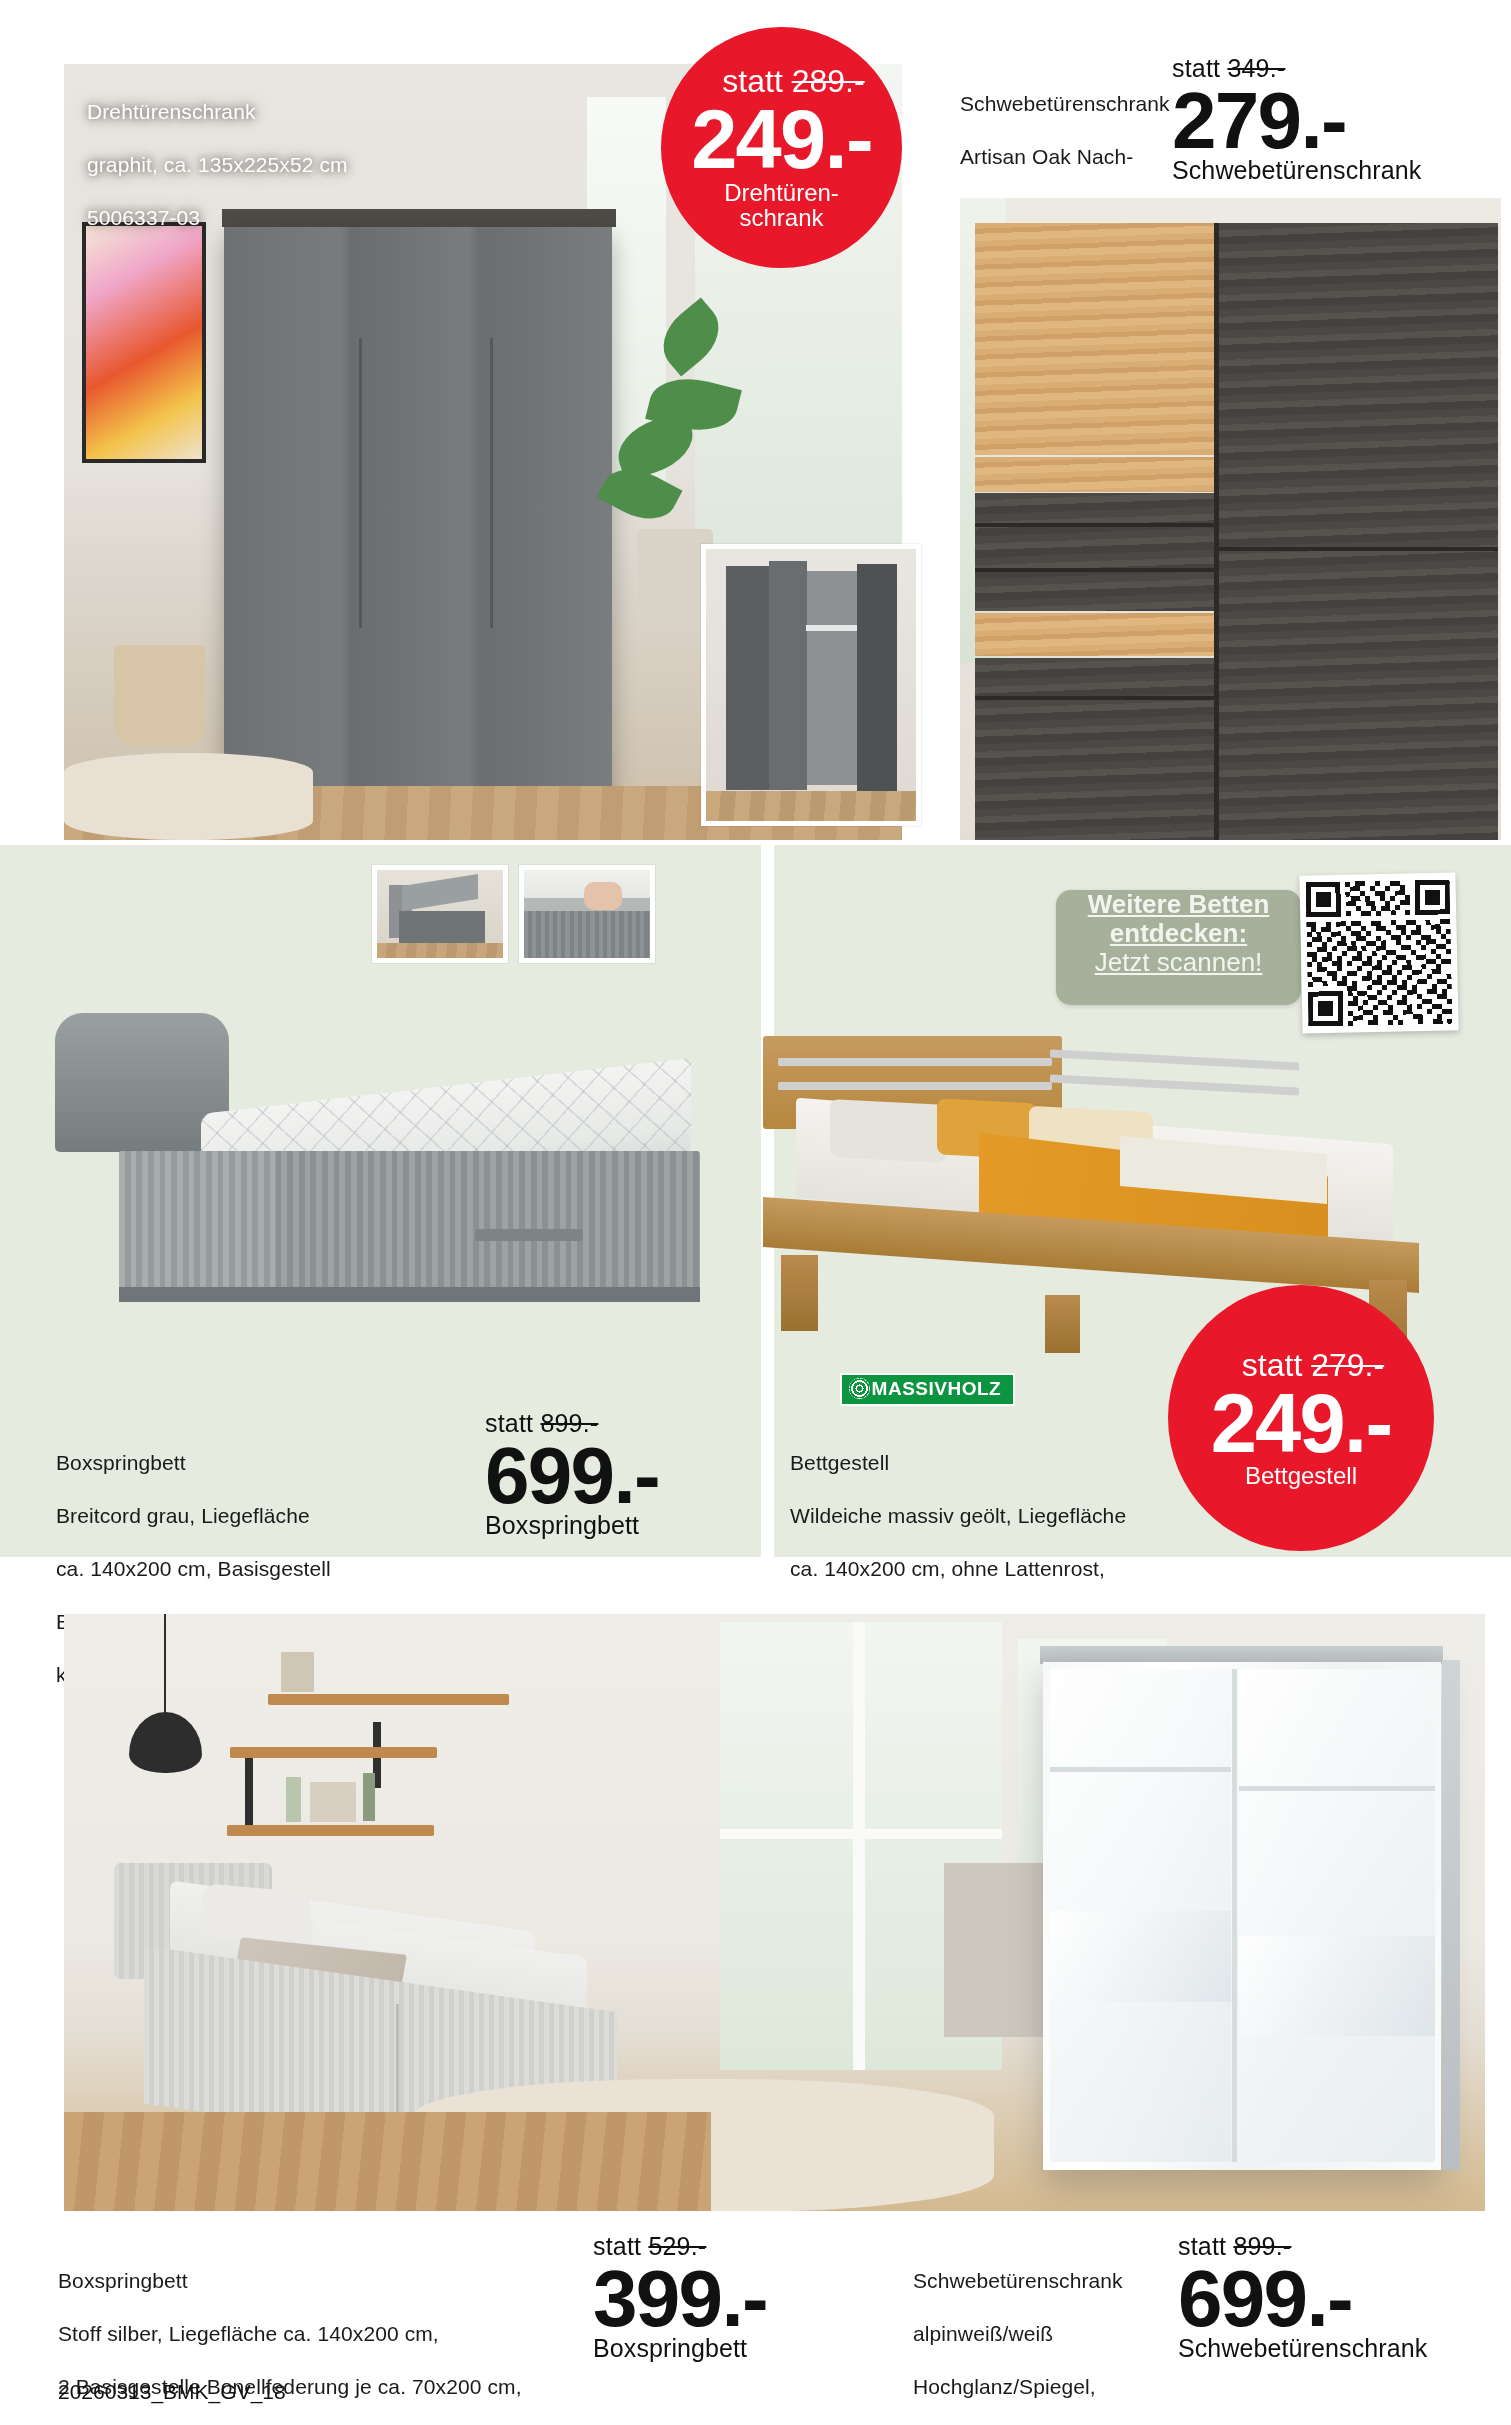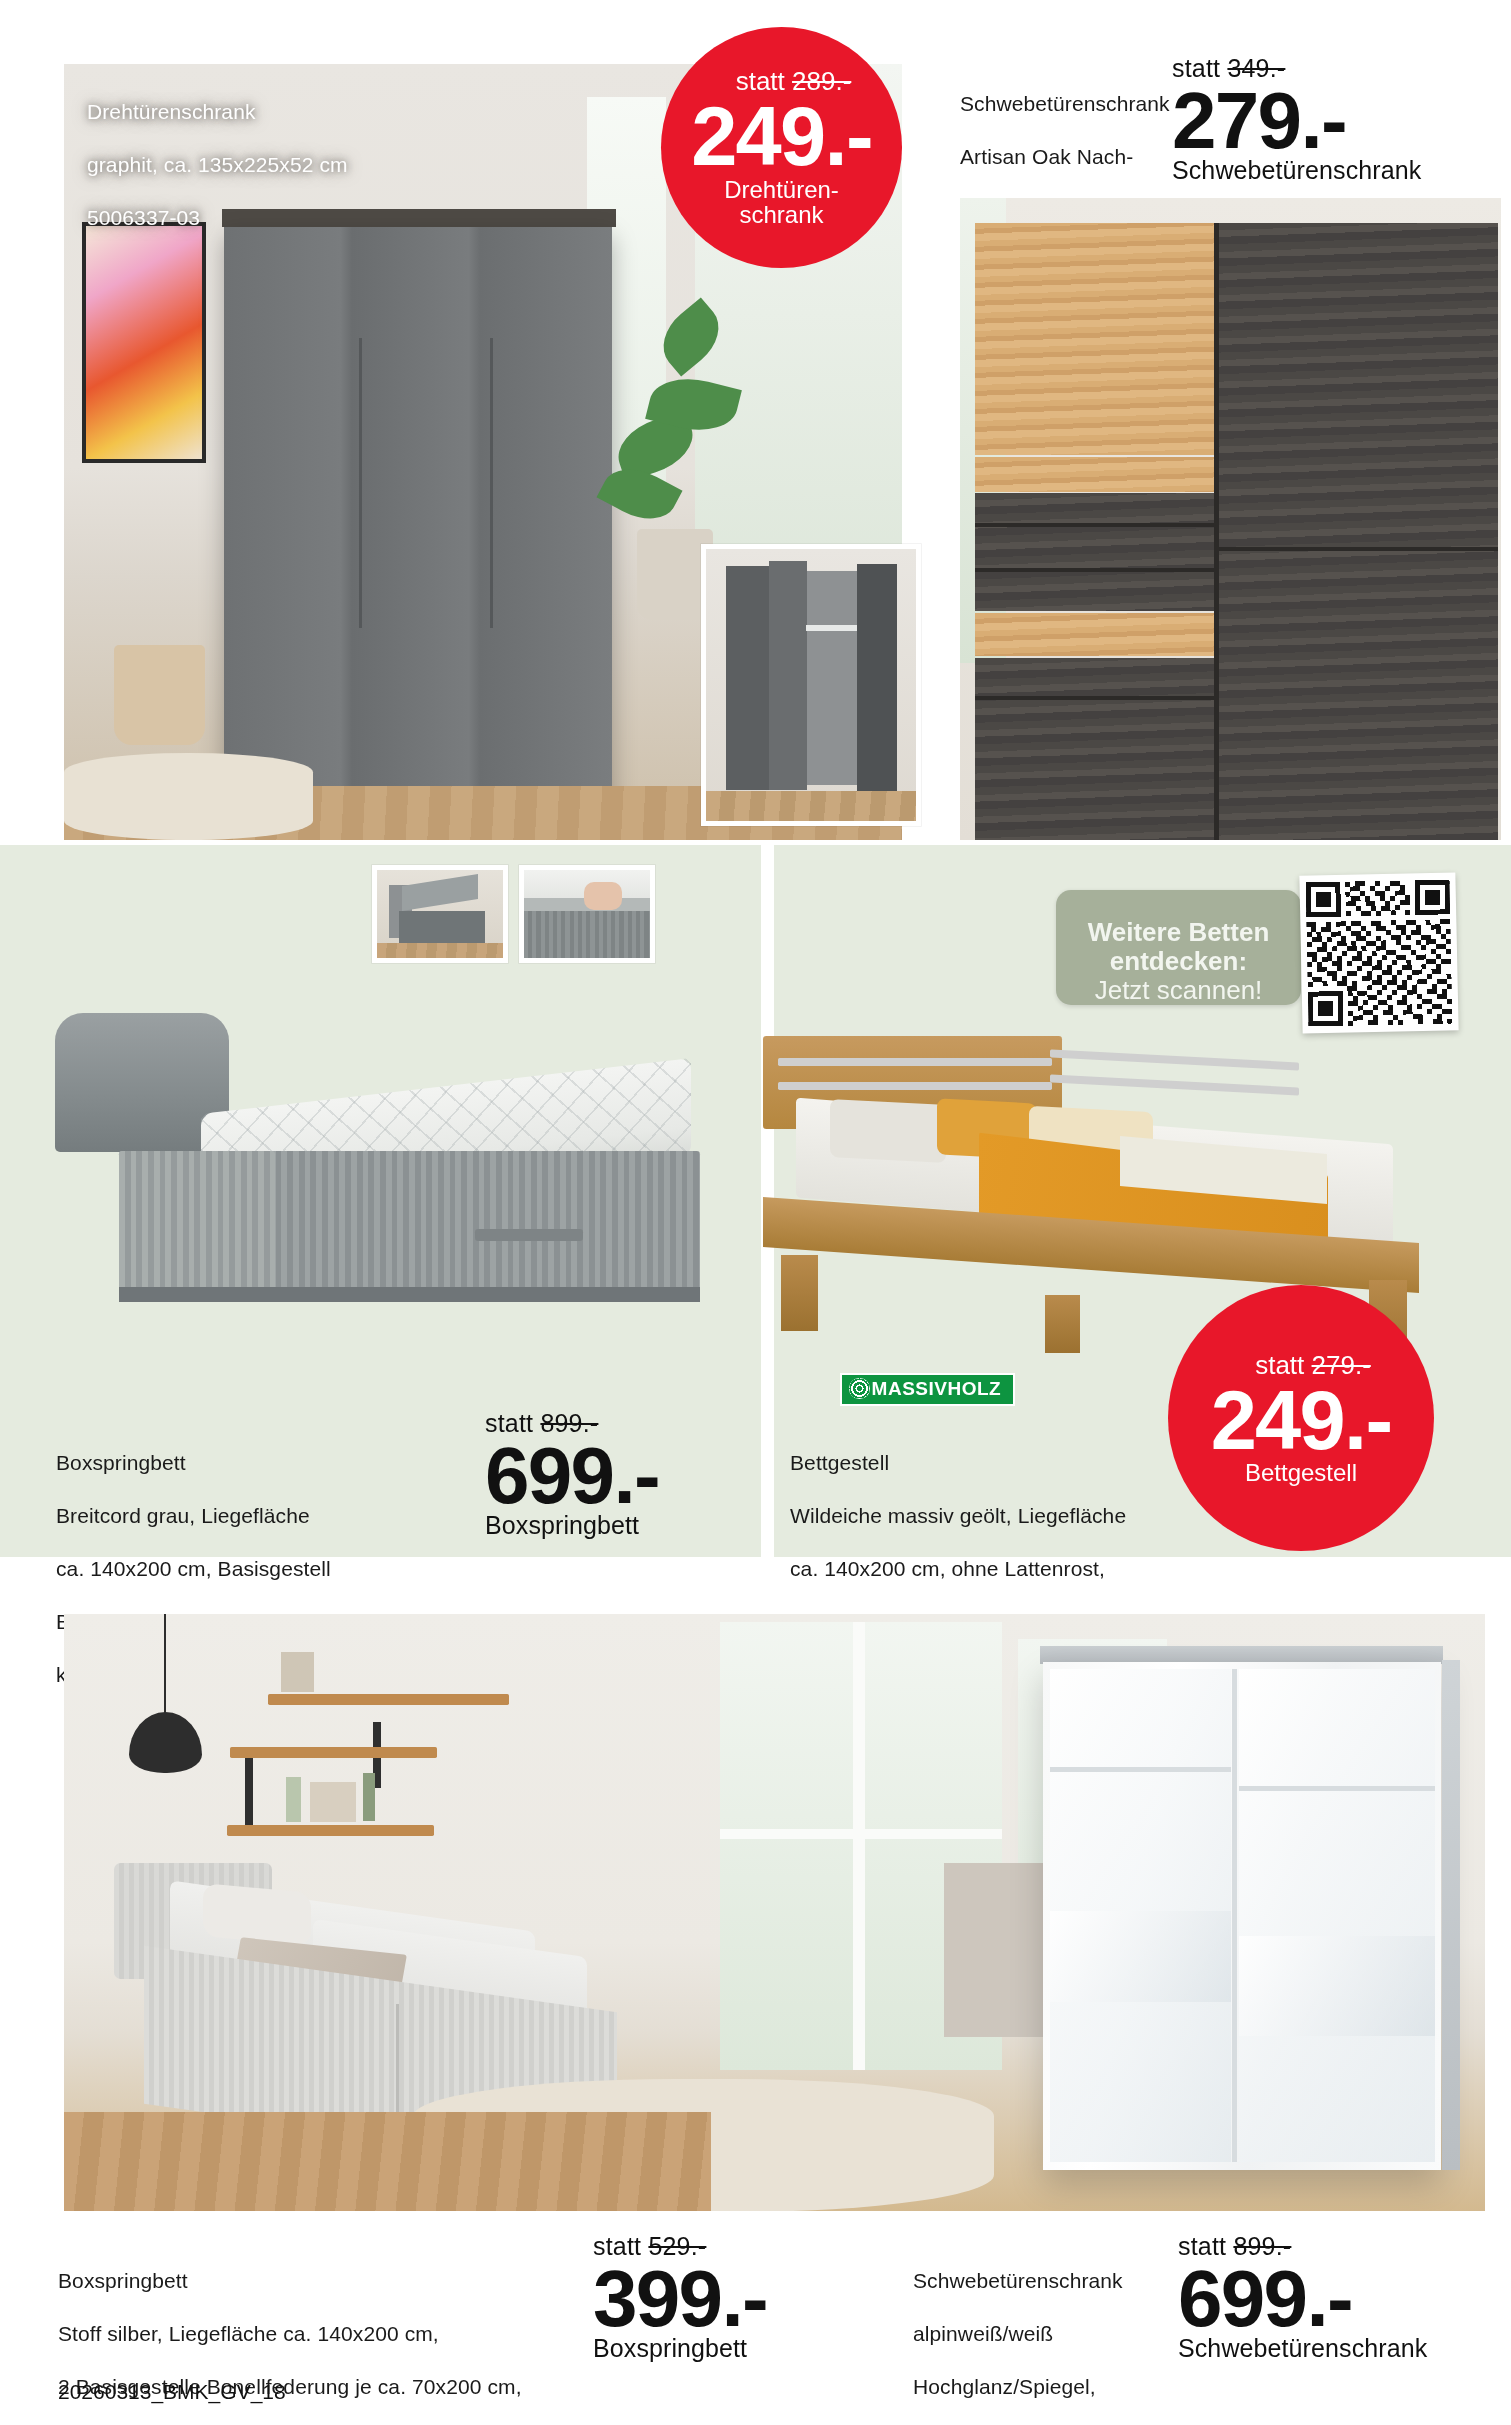--- a/index.html
+++ b/index.html
@@ -18,21 +18,21 @@
   
   .price-blk { text-align:left; line-height:1; }
   .price-blk .statt { font-size: 25px; color:#111; letter-spacing:0.2px; }
   .price-blk .statt .old { text-decoration: line-through; text-decoration-thickness: 2.1px; }
   .price-blk .big { font-size: 80px; font-weight: 700; color:#111; letter-spacing:-1.7px; display:inline-block; }
   .price-blk .tag { font-size: 25px; color:#111; margin-top:-3.3px; letter-spacing:0.1px; }
 
   
   .badge { position:absolute; border-radius:50%; background:#e8172a; color:#fff;
            display:flex; flex-direction:column; align-items:center; justify-content:center; text-align:center; }
-  .badge .statt { font-size:26px;margin-left:24px; }
+  .badge .statt { font-size:32px;margin-left:24px; }
   .badge .statt .old { text-decoration: line-through; text-decoration-thickness:2.1px; }
   .badge .big { font-size:83px; font-weight:700; letter-spacing:-1.7px; line-height:.96; }
   .badge .tag { font-size:24px; line-height:1.08; }
 
   
   .red-bar { background:#e8172a; color:#fff; font-size:26px; padding:7.5px 18px 9px; display:inline-block; }
 
   
   .green { position:absolute; background:#e5ebdf; }
 
@@ -88,22 +88,22 @@
 
   
   .mh { position:absolute; display:flex; align-items:flex-start; gap:2px;
         background:#0d9440; border:2.5px solid #fff; padding:3.3px 11.6px 3.3px 6.6px; }
   .mh .ring { width:21px; height:21px; border-radius:50%;
         background: radial-gradient(circle, #0d9440 0 2.5px, #fff 2.5px 4.1px, #0d9440 4.1px 6.6px, #fff 6.6px 8.3px, #0d9440 8.3px 10px, #fff 10px 10.8px); }
   .mh .txt { color:#fff; font-weight:700; font-size:19px; letter-spacing:0.5px; }
 
   
   .qrpill { position:absolute; background:#a6b09a; border-radius:15px; color:#f2f5ef;
-            display:flex; flex-direction:column; align-items:center; justify-content:flex-end; text-align:center;
-            box-shadow:0 1.7px 4.1px rgba(0,0,0,.12); }
+            display:flex; flex-direction:column; align-items:center; justify-content:flex-start; text-align:center;
+            box-shadow:0 1.7px 4.1px rgba(0,0,0,.12);text-decoration:underline; }
   .qrpill .l1 { font-weight:700; font-size:26px; line-height:1.12; }
   .qrpill .l2 { font-size:26px; line-height:1.12; }
   .qrbox { position:absolute; background:#fff; padding:5.8px; box-shadow:0 2.5px 6.6px rgba(0,0,0,.22); transform:rotate(-1.2deg); }
   .qrbox svg { display:block; }
 
   
   .room3 { position:absolute; background:linear-gradient(180deg,#efede8 0%,#ece9e3 55%,#e4ded4 70%,#d3b98f 100%); }
   .shelf { position:absolute; background:#c08a4e; border-radius:1.7px; }
   .shelf-br { position:absolute; background:#2f2f2f; }
   .lamp-cord { position:absolute; background:#2d2d2d; width:1.7px; }

